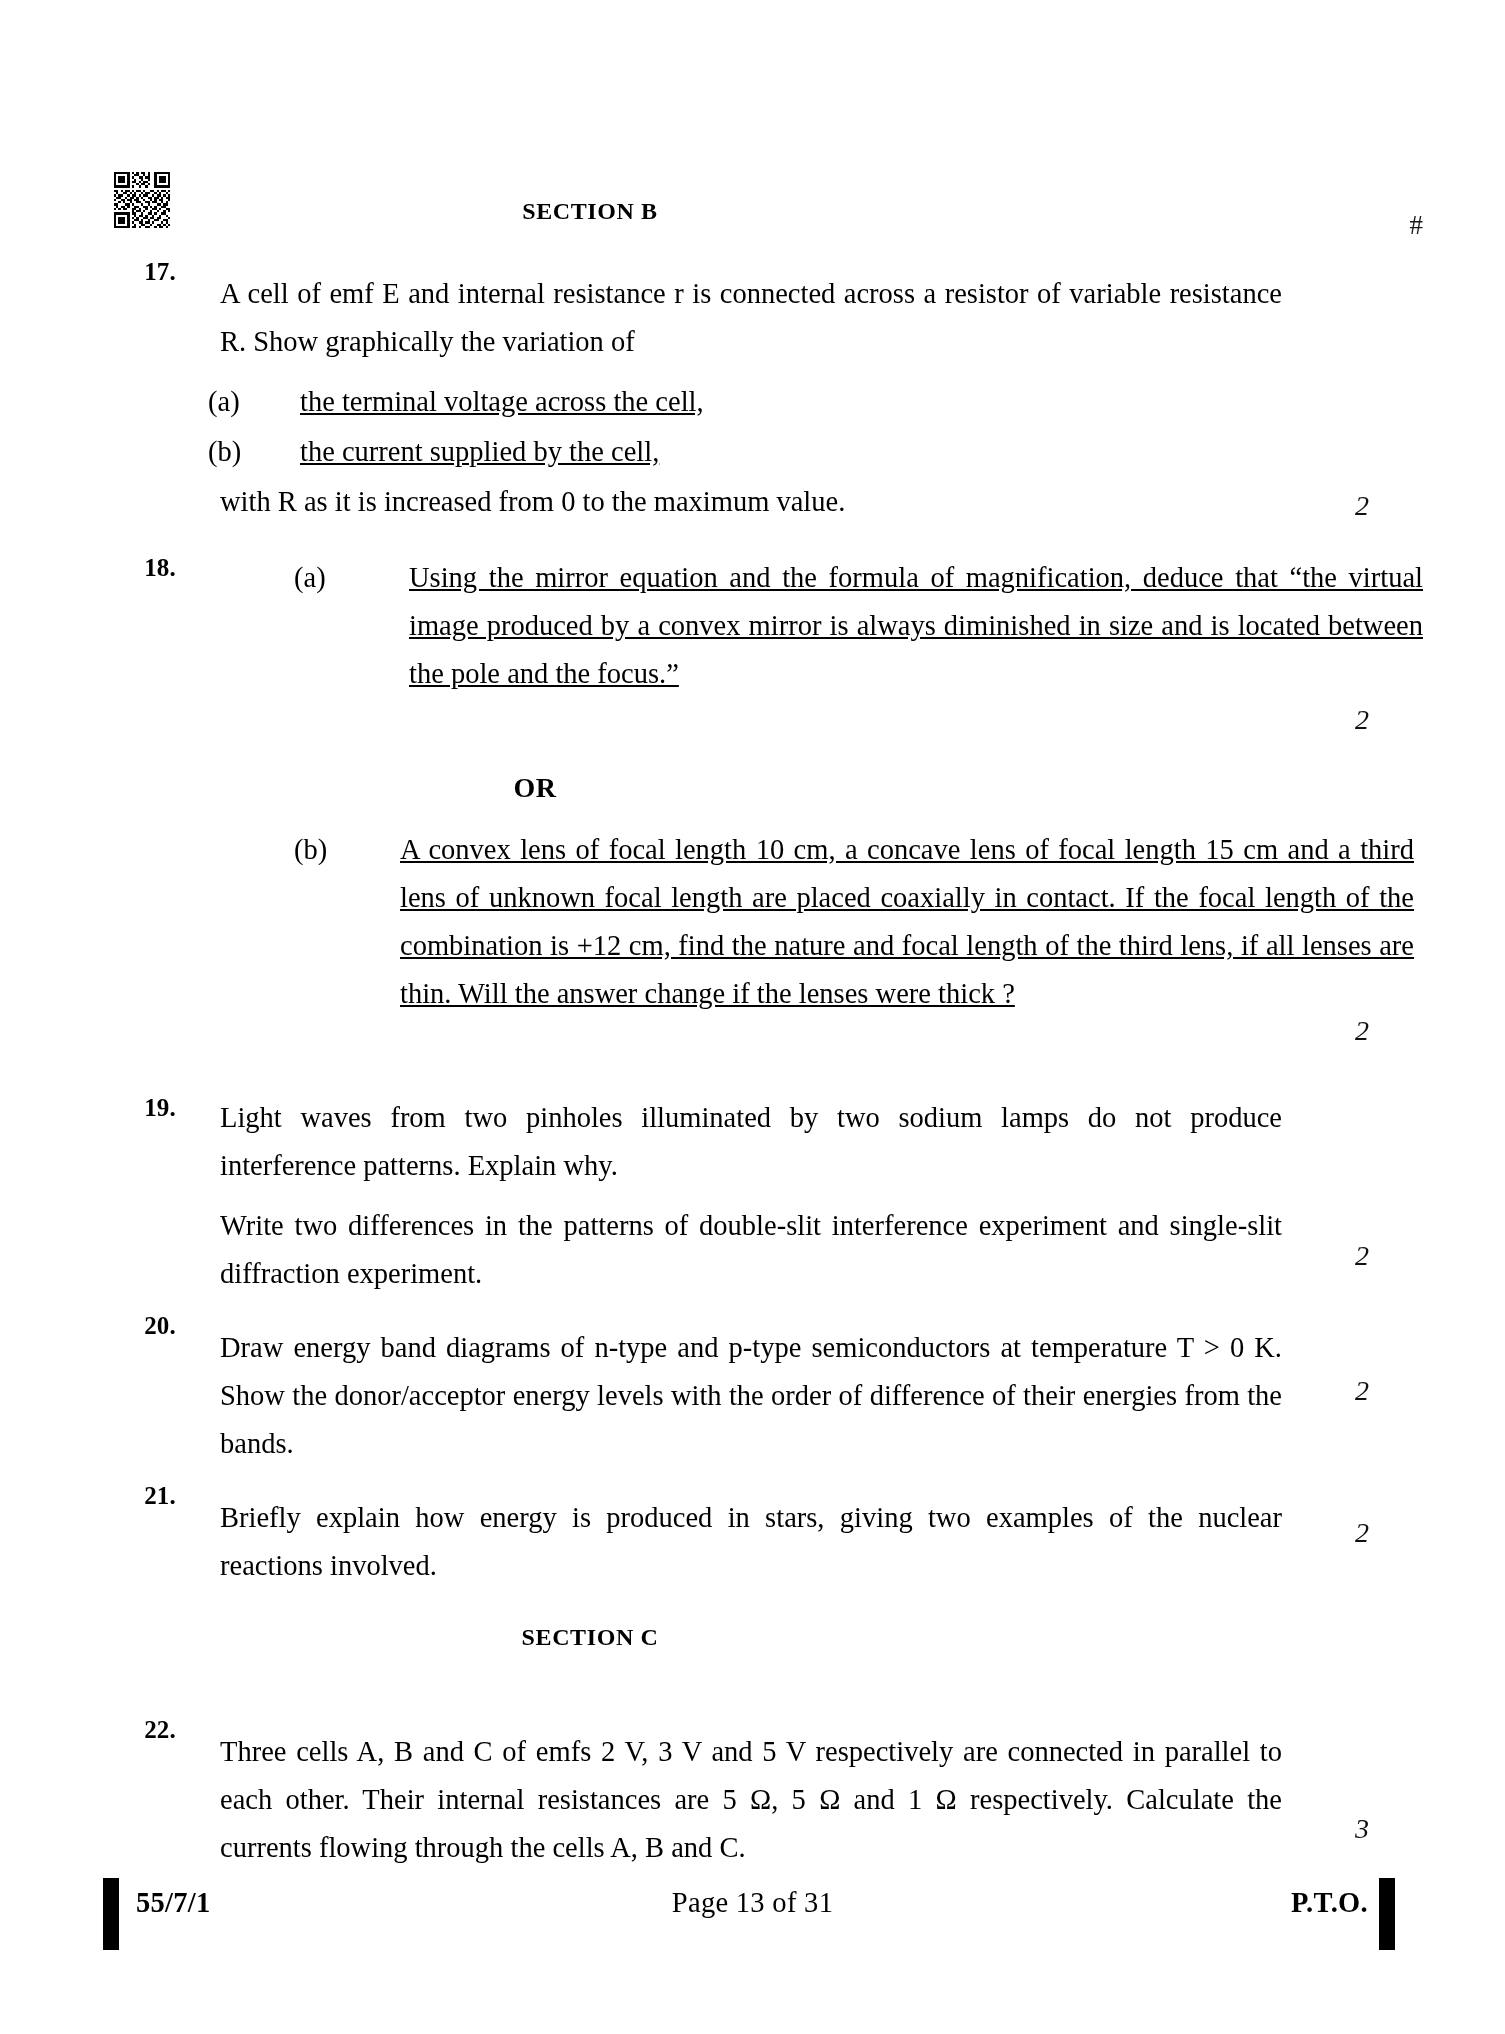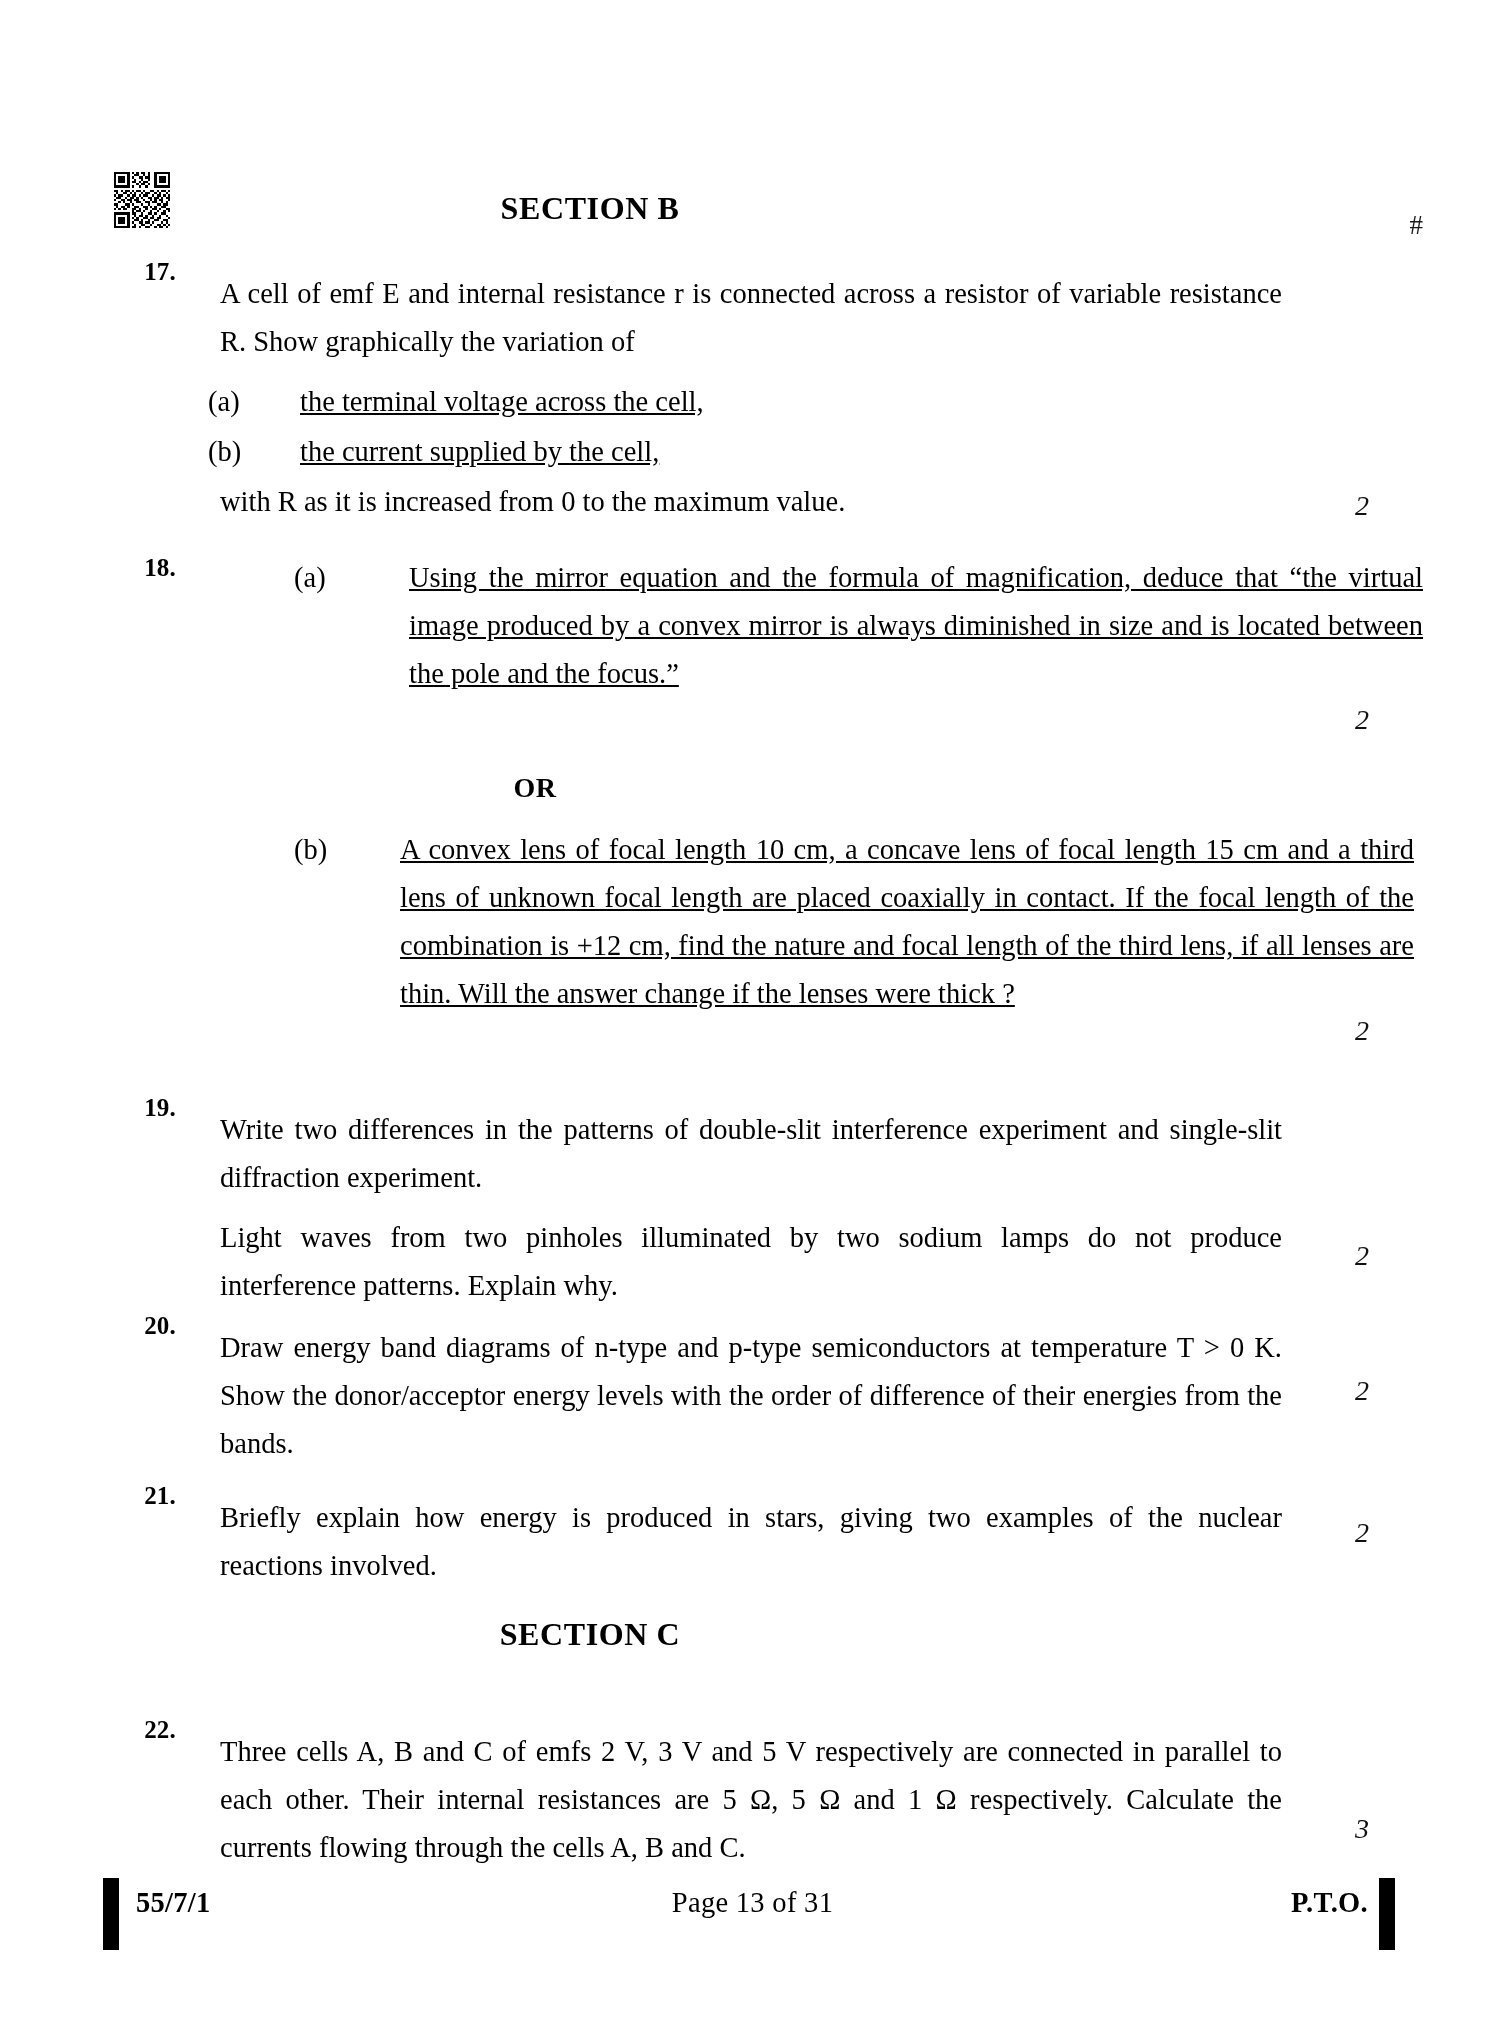--- a/index.html
+++ b/index.html
@@ -40,24 +40,24 @@
     right: 82px;
     top: 126px;
     font-family: "Liberation Serif", serif;
     font-size: 27px;
     line-height: 1;
     color: #1a1a1a;
   }
 
   .section-head {
     font-weight: bold;
-    font-size: 32px;
+    font-size: 24px;
     letter-spacing: 0.6px;
     text-align: center;
-    margin: 4px;
+    margin: 12px;
   }
   .section-b-wrap {
     position: absolute;
     left: 330px;
     top: 186px;
     width: 520px;
   }
   .section-c-wrap {
     position: absolute;
     left: 330px;
@@ -402,22 +402,22 @@
         <span class="sub-label">(b)</span>
         <span class="sub-text" style="display:block; margin-left:106px; width:1014px;">A convex lens of focal length 10 cm, a concave lens of focal length 15 cm and a third lens of unknown focal length are placed coaxially in contact. If the focal length of the combination is +12 cm, find the nature and focal length of the third lens, if all lenses are thin. Will the answer change if the lenses were thick ?</span>
       </div>
     </div>
   </div>
   <div class="marks" style="left:1355px; top:1017px;">2</div>
 
   <div class="q" style="left:104px; top:1094px; width:1190px;">
     <div class="q-num">19.</div>
     <div class="q-body" style="left:104px; width:1086px;">
+      <p class="para" style="margin-top:0;">Light waves from two pinholes illuminated by two sodium lamps do not produce interference patterns. Explain why.</p>
       <p class="para">Write two differences in the patterns of double-slit interference experiment and single-slit diffraction experiment.</p>
-      <p class="para" style="margin-top:0;">Light waves from two pinholes illuminated by two sodium lamps do not produce interference patterns. Explain why.</p>
     </div>
   </div>
   <div class="marks" style="left:1355px; top:1242px;">2</div>
 
   <div class="q" style="left:104px; top:1312px; width:1190px;">
     <div class="q-num">20.</div>
     <div class="q-body" style="left:104px; width:1086px;">
       <p class="para">Draw energy band diagrams of n-type and p-type semiconductors at temperature T &gt; 0 K. Show the donor/acceptor energy levels with the order of difference of their energies from the bands.</p>
     </div>
   </div>

